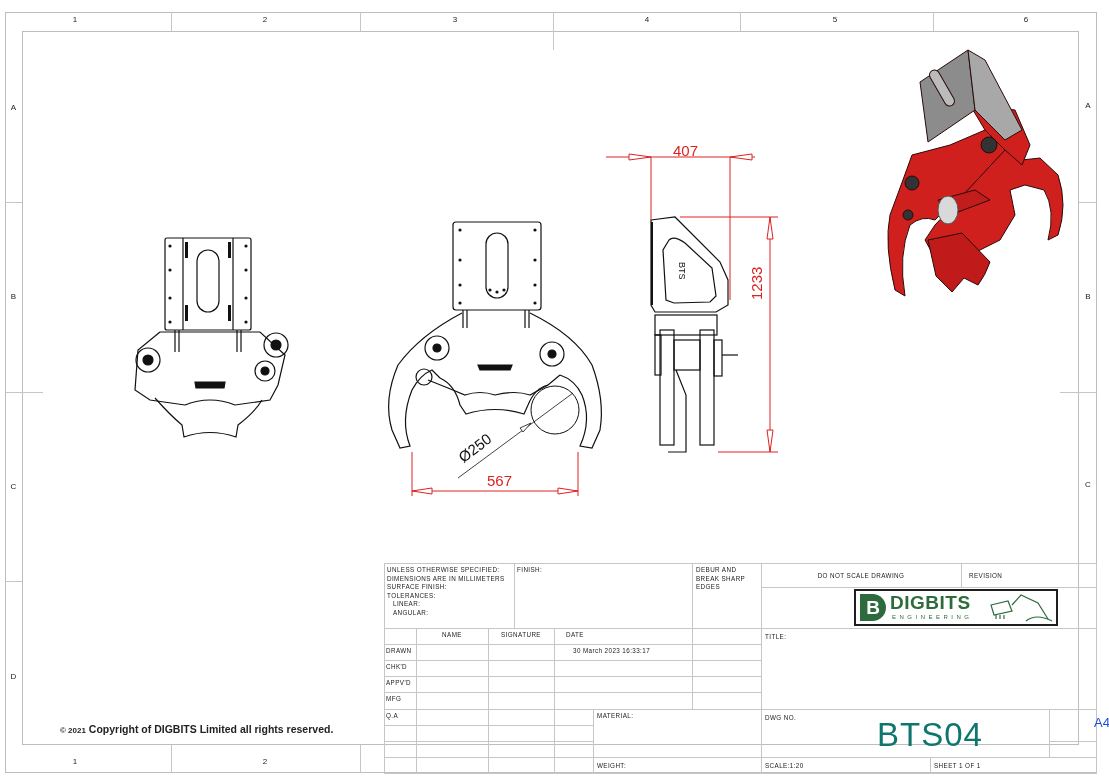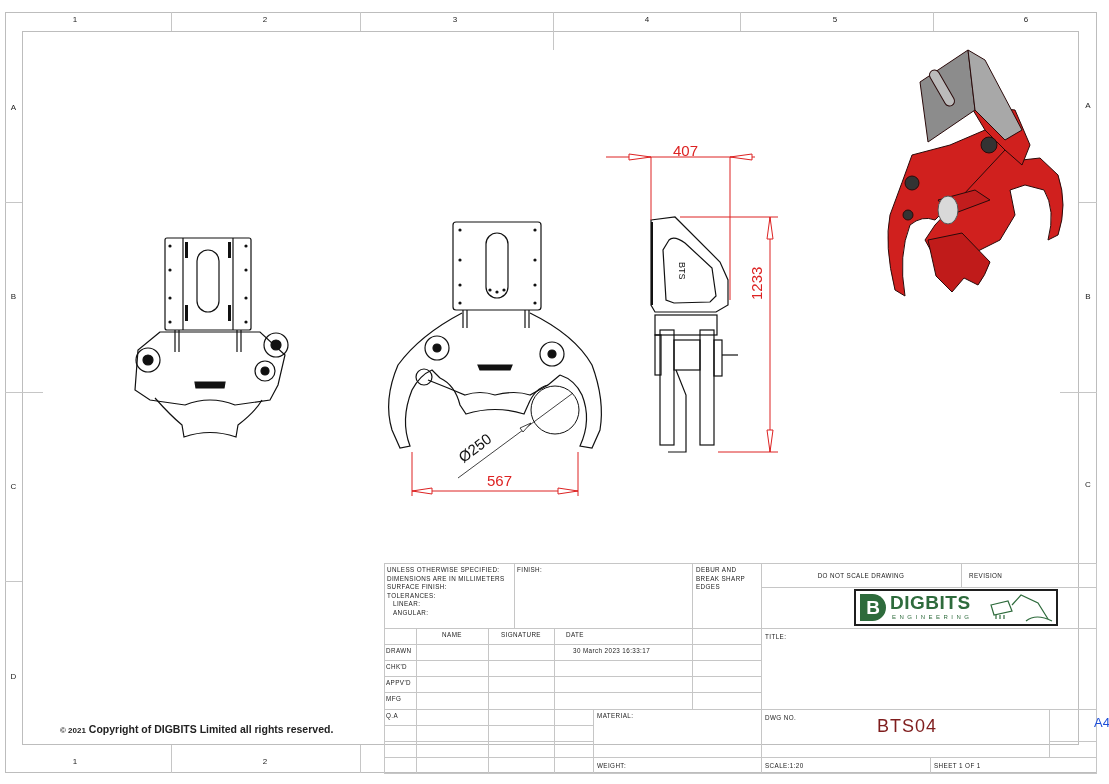--- a/index.html
+++ b/index.html
@@ -6,21 +6,21 @@
   body{width:1109px;height:784px;position:relative;overflow:hidden;font-family:"Liberation Sans",sans-serif;color:#111;}
   .abs{position:absolute;}
   .frame-outer{left:5px;top:12px;width:1092px;height:761px;border:1px solid #bdbdbd;box-sizing:border-box;}
   .frame-inner{left:22px;top:31px;width:1057px;height:714px;border:1px solid #bdbdbd;box-sizing:border-box;}
   .zone-lbl{font-size:8px;color:#222;text-align:center;}
   .vline{width:1px;background:#c6c6c6;}
   .hline{height:1px;background:#c6c6c6;}
   .tiny{font-size:6.3px;letter-spacing:0.4px;line-height:8.6px;color:#222;text-transform:uppercase;}
   .dim{font-size:15px;color:#d22;}
   .copyright{font-size:10.5px;color:#222;font-weight:bold;}
-  .dwgno{font-size:18px;letter-spacing:1px;color:#7f1d1d;}
+  .dwgno{font-size:33px;letter-spacing:1px;color:#0f766e;}
   .a4{font-size:13px;color:#1d4ed8;margin-left:29px;}
   .logo{left:854px;top:589px;width:204px;height:37px;border:2px solid #1f1f1f;box-sizing:border-box;background:#fff;}
 </style>
 </head>
 <body>
 
 <div class="abs frame-outer"></div>
 <div class="abs frame-inner"></div>
 
 <div class="abs vline" style="left:171px;top:12px;height:19px"></div>

